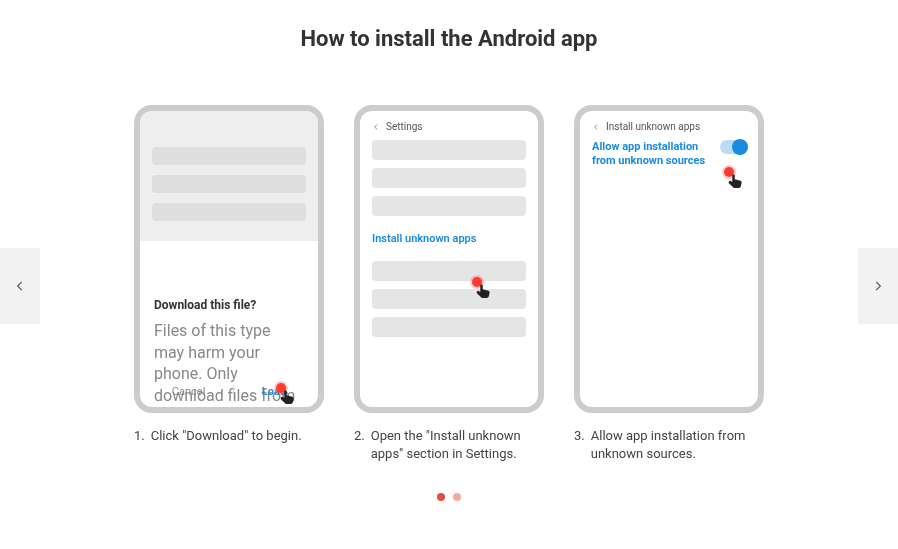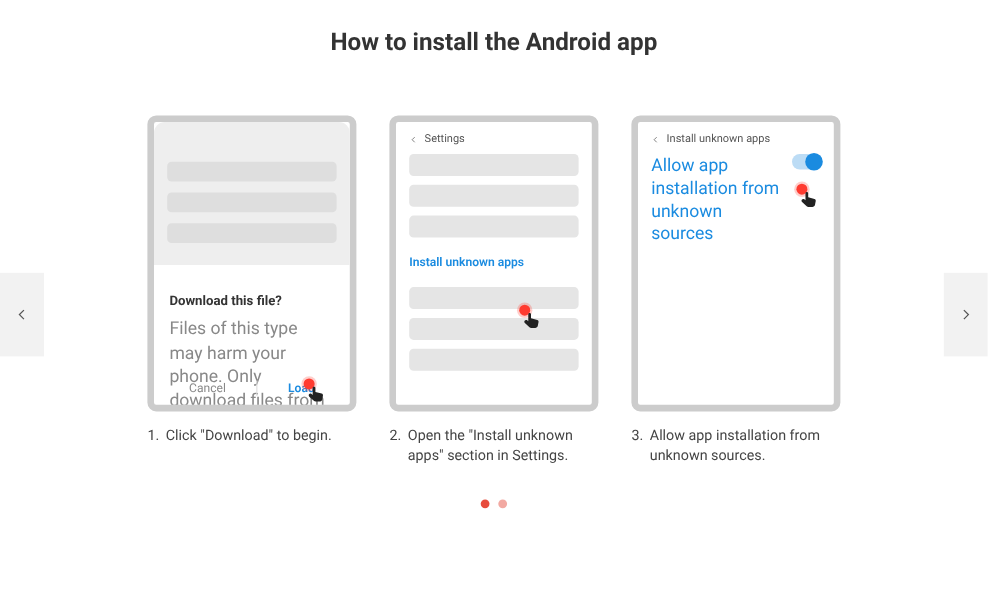--- a/index.html
+++ b/index.html
@@ -34,41 +34,41 @@
   .nav-btn svg { width: 14px; height: 14px; }
   .cards {
     display: flex;
     justify-content: center;
     gap: 30px;
     margin-top: 54px;
   }
   .card-wrap { width: 190px; }
   .phone {
     width: 190px;
-    height: 269px;
+    height: 308px;
     border: 6px solid #ccc;
-    border-radius: 8px;
+    border-radius: 18px;
     background: #fff;
     position: relative;
     overflow: hidden;
   }
   .phone-inner { padding: 10px 12px; height: 100%; }
   .skel {
     background: #e5e5e5;
     border-radius: 4px;
   }
   
   .c1-top {
     background: #eeeeee;
     border-radius: 10px 10px 0 0;
     padding: 14px 12px 10px;
   }
   .c1-top .skel { height: 18px; margin: 10px 0; background: #dedede; }
   .c1-top .skel:first-child { margin-top: 22px; }
-  .c1-body { padding: 25px 14px; }
+  .c1-body { padding: 25px 14px; margin-top: 32px; }
   .c1-q { font-size: 12px; font-weight: 700; color: #333; margin-bottom: 8px; }
   .c1-desc { font-size: 16px; color: #888; line-height: 1.35; }
   .c1-actions {
     position: absolute;
     bottom: 8px;
     left: 0; right: 0;
     display: flex;
     justify-content: space-around;
     padding: 0 18px;
     font-size: 11px;
@@ -86,21 +86,21 @@
   .c2-list .skel { height: 20px; margin: 8px 0; }
   .link-row {
     color: #1a8be0; font-size: 11px; font-weight: 600;
     padding: 8px 0;
   }
   
   .c3-row {
     display: flex; justify-content: space-between; align-items: flex-start;
     margin-top: 8px;
   }
-  .c3-label { color: #1a8be0; font-size: 16px; font-weight: 400; line-height: 1.3; width: 120px; }
+  .c3-label { color: #1a8be0; font-size: 11px; font-weight: 700; line-height: 1.3; width: 120px; }
   .toggle {
     width: 26px; height: 14px; border-radius: 8px;
     background: #bcdcf5; position: relative; flex-shrink: 0;
   }
   .toggle::after {
     content: ""; position: absolute; right: -2px; top: -1px;
     width: 16px; height: 16px; border-radius: 50%; background: #1a8be0;
   }
   
   .hand {

